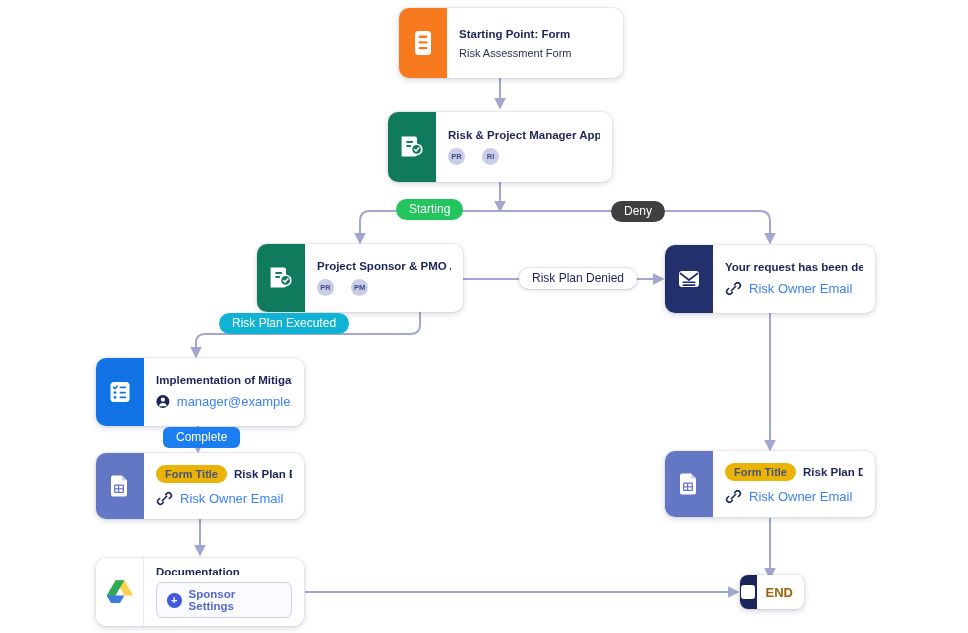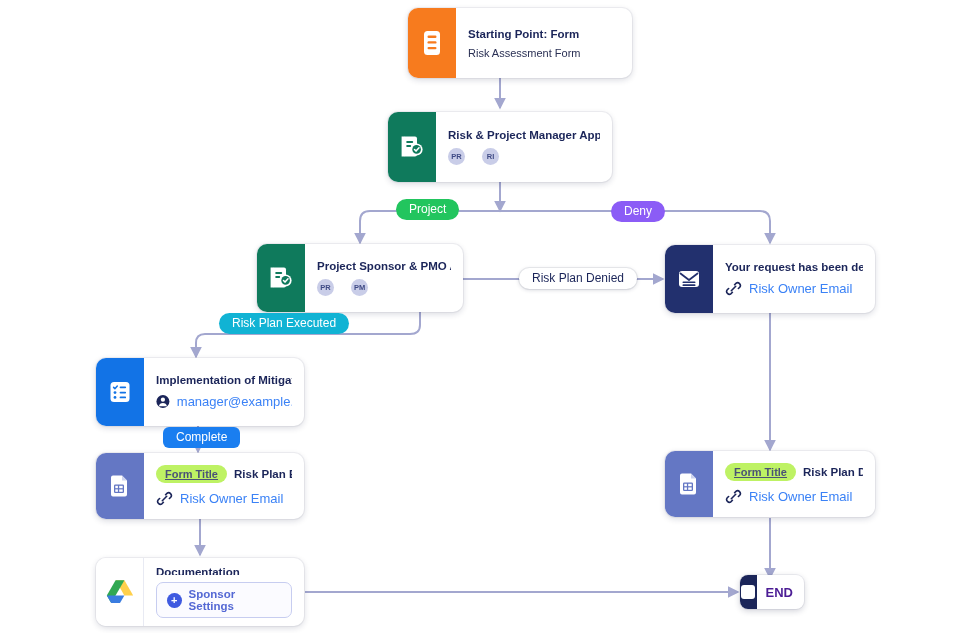--- a/index.html
+++ b/index.html
@@ -96,36 +96,35 @@
   .pill {
     position: absolute;
     display: flex; align-items: center; justify-content: center;
     border-radius: 999px;
     font-size: 12px;
     padding: 4px 13px;
     white-space: nowrap;
     line-height: 1.1;
   }
   .pill-approve { background: #22c55e; color: #fff; }
-  .pill-deny    { background: #8b5cf6; color: #fff; }
+  .pill-deny    { background: #404040; color: #fff; }
   .pill-exec    { background: #11b3d4; color: #fff; }
   .pill-complete{ background: #1a7ef0; color: #fff; border-radius: 6px; }
   .pill-plain   { background: #fff; color: #1b2559;
                   box-shadow: 0 1px 4px rgba(20,25,60,.18), 0 0 0 1px rgba(20,25,60,.07); }
 
   
   .chip {
-    background: #bef264;
+    background: #eab308;
     border-radius: 999px;
     padding: 3px 9px;
     font-size: 11px;
     font-weight: bold;
     color: #4a5276;
     white-space: nowrap;
-    text-decoration: underline;
   }
   .chipval {
     font-size: 11.5px;
     font-weight: bold;
     color: #1b2559;
     white-space: nowrap;
     overflow: hidden;
   }
 
   
@@ -159,21 +158,21 @@
     width: 30px; height: 34px;
     background: #1b2559;
     display: flex; align-items: center; justify-content: center;
   }
   .end-node .sq i {
     display: block; width: 14px; height: 14px;
     background: #fff; border-radius: 3px;
   }
   .end-node .lbl {
     padding: 0 11px 0 9px;
-    font-size: 13px; font-weight: bold; color: #4c1d95;
+    font-size: 13px; font-weight: bold; color: #a16207;
   }
 </style>
 </head>
 <body>
 
 <div id="canvas">
 
   <svg class="edges" viewBox="0 0 968 633">
     <defs>
       <marker id="arw" markerWidth="9" markerHeight="9" refX="5.2" refY="3" orient="auto" markerUnits="strokeWidth">
@@ -199,21 +198,21 @@
       <path d="M200,518 L200,555"></path>
 
       <path d="M770,313 L770,450"></path>
 
       <path d="M770,518 L770,578"></path>
 
       <path d="M305,592 L738,592"></path>
     </g>
   </svg>
 
-  <div class="node" style="left:408px; top:8px; width:224px; height:70px;">
+  <div class="node" style="left:399px; top:8px; width:224px; height:70px;">
     <div class="icon-col col-orange">
       <svg width="22" height="26" viewBox="0 0 22 26">
         <rect x="3" y="1" width="16" height="24" rx="3.5" fill="#fff"></rect>
         <rect x="6.5" y="5.5" width="9" height="2.4" rx="1.2" fill="#f77b1e"></rect>
         <rect x="6.5" y="11.2" width="9" height="2.4" rx="1.2" fill="#f77b1e"></rect>
         <rect x="6.5" y="16.9" width="9" height="2.4" rx="1.2" fill="#f77b1e"></rect>
       </svg>
     </div>
     <div class="body">
       <div class="title">Starting Point: Form</div>
@@ -236,21 +235,21 @@
     <div class="body">
       <div class="title">Risk &amp; Project Manager Appr...</div>
       <div class="avatars">
         <div class="avatar">PR</div>
         <div class="avatar">RI</div>
       </div>
     </div>
   </div>
 
   <div class="pill pill-approve" style="left:396px; top:199px;">
-    <span>Project</span>
+    <span>Starting</span>
   </div>
   <div class="pill pill-deny" style="left:611px; top:201px;">
     <span>Deny</span>
   </div>
 
   <div class="node" style="left:257px; top:244px; width:206px; height:68px;">
     <div class="icon-col col-green">
       <svg width="24" height="26" viewBox="0 0 24 26">
         <path d="M4 2.5h11a2 2 0 0 1 2 2v16a2 2 0 0 1-2 2H4z" fill="#fff"></path>
         <rect x="1.6" y="2.5" width="2.6" height="20" fill="#fff"></rect>

